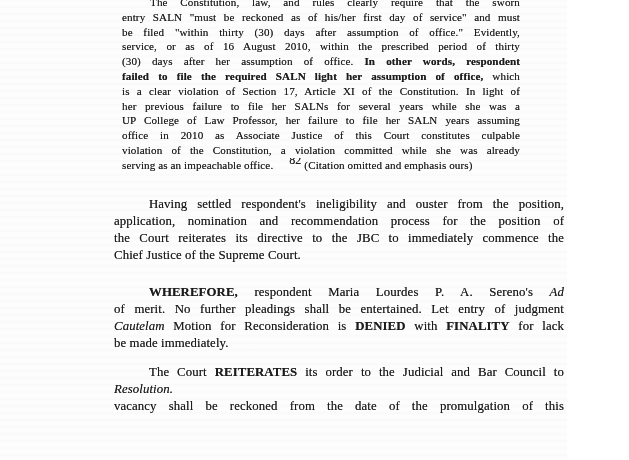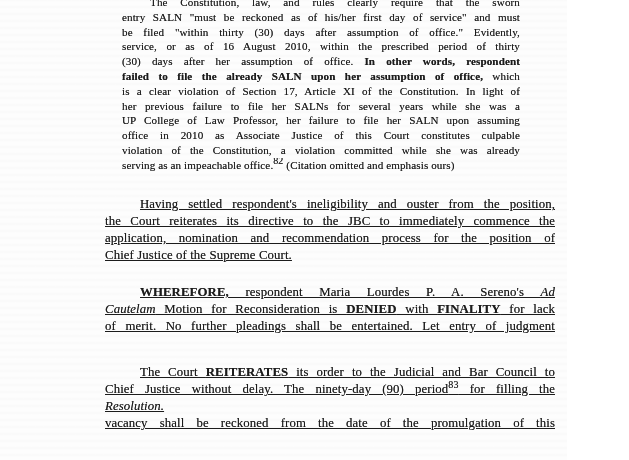--- a/index.html
+++ b/index.html
@@ -22,74 +22,73 @@
   .block { position: absolute; }
   .line {
     text-align: justify;
     text-align-last: justify;
     overflow: hidden;
   }
   .line.last { text-align-last: left; }
   .block .line span, .block .line sup { text-shadow: 0 0 0.45px rgba(20,20,20,0.65); }
   .b { font-weight: bold; margin-top: 33px; }
   .i { font-style: italic; }
-  sup { font-size: 10px; vertical-align: super; line-height: 0; }
+  sup { font-size: 12px; vertical-align: super; line-height: 0; margin-left: 16px; }
 
   .block-quote {
     left: 122px; top: -5px; width: 398px;
     font-size: 11.1px; line-height: 14.8px;
     letter-spacing: 0.1px;
   }
   .block-quote .line { height: 14.8px; }
   .block-quote .line.first { text-indent: 28px; }
 
   .body-par {
-    left: 105px; width: 450px;
+    left: 114px; width: 450px;
     font-size: 12.8px; line-height: 17px;
     letter-spacing: 0.1px;
-    text-decoration: underline;
   }
   .body-par .line { height: 17px; }
   .body-par .line.first { text-indent: 35px; }
 
   #p-having-settled { top: 196px; }
   #p-wherefore      { top: 284px; }
   #p-reiterates     { top: 364px; }
 </style>
 </head>
 <body>
 
 <div class="page">
   <div class="block block-quote">
       <div class="line first"><span>The Constitution, law, and rules clearly require that the sworn</span></div>
       <div class="line"><span>entry SALN "must be reckoned as of his/her first day of service" and must</span></div>
       <div class="line"><span>be filed "within thirty (30) days after assumption of office." Evidently,</span></div>
       <div class="line"><span>service, or as of 16 August 2010, within the prescribed period of thirty</span></div>
       <div class="line"><span>(30) days after her assumption of office. </span><span class="b">In other words, respondent</span></div>
-      <div class="line"><span class="b">failed to file the already SALN upon her assumption of office,</span><span> which</span></div>
+      <div class="line"><span class="b">failed to file the required SALN light her assumption of office,</span><span> which</span></div>
       <div class="line"><span>is a clear violation of Section 17, Article XI of the Constitution. In light of</span></div>
       <div class="line"><span>her previous failure to file her SALNs for several years while she was a</span></div>
-      <div class="line"><span>UP College of Law Professor, her failure to file her SALN upon assuming</span></div>
+      <div class="line"><span>UP College of Law Professor, her failure to file her SALN years assuming</span></div>
       <div class="line"><span>office in 2010 as Associate Justice of this Court constitutes culpable</span></div>
       <div class="line"><span>violation of the Constitution, a violation committed while she was already</span></div>
       <div class="line last"><span>serving as an impeachable office.</span><sup>82</sup><span> (Citation omitted and emphasis ours)</span></div>
     </div>
 
   <div class="block body-par" id="p-having-settled">
       <div class="line first"><span>Having settled respondent's ineligibility and ouster from the position,</span></div>
+      <div class="line"><span>application, nomination and recommendation process for the position of</span></div>
       <div class="line"><span>the Court reiterates its directive to the JBC to immediately commence the</span></div>
-      <div class="line"><span>application, nomination and recommendation process for the position of</span></div>
       <div class="line last"><span>Chief Justice of the Supreme Court.</span></div>
     </div>
 
   <div class="block body-par" id="p-wherefore">
       <div class="line first"><span class="b">WHEREFORE,</span><span> respondent Maria Lourdes P. A. Sereno's </span><span class="i">Ad</span></div>
+      <div class="line"><span>of merit.  No further pleadings shall be entertained.  Let entry of judgment</span></div>
       <div class="line"><span class="i">Cautelam</span><span> Motion for Reconsideration is </span><span class="b">DENIED</span><span> with </span><span class="b">FINALITY</span><span> for lack</span></div>
-      <div class="line"><span>of merit.  No further pleadings shall be entertained.  Let entry of judgment</span></div>
+      <div class="line last"><span>be made immediately.</span></div>
     </div>
 
   <div class="block body-par" id="p-reiterates">
       <div class="line first"><span>The Court </span><span class="b">REITERATES</span><span> its order to the Judicial and Bar Council to</span></div>
-      <div class="line"><span>Chief Justice without delay. The ninety-day (90) period</span><sup>83</sup><span> for filling the</span></div>
       <div class="line last"><span class="i">Resolution.</span></div>
       <div class="line"><span>vacancy shall be reckoned from the date of the promulgation of this</span></div>
     </div>
 </div>
 
 </body></html>

